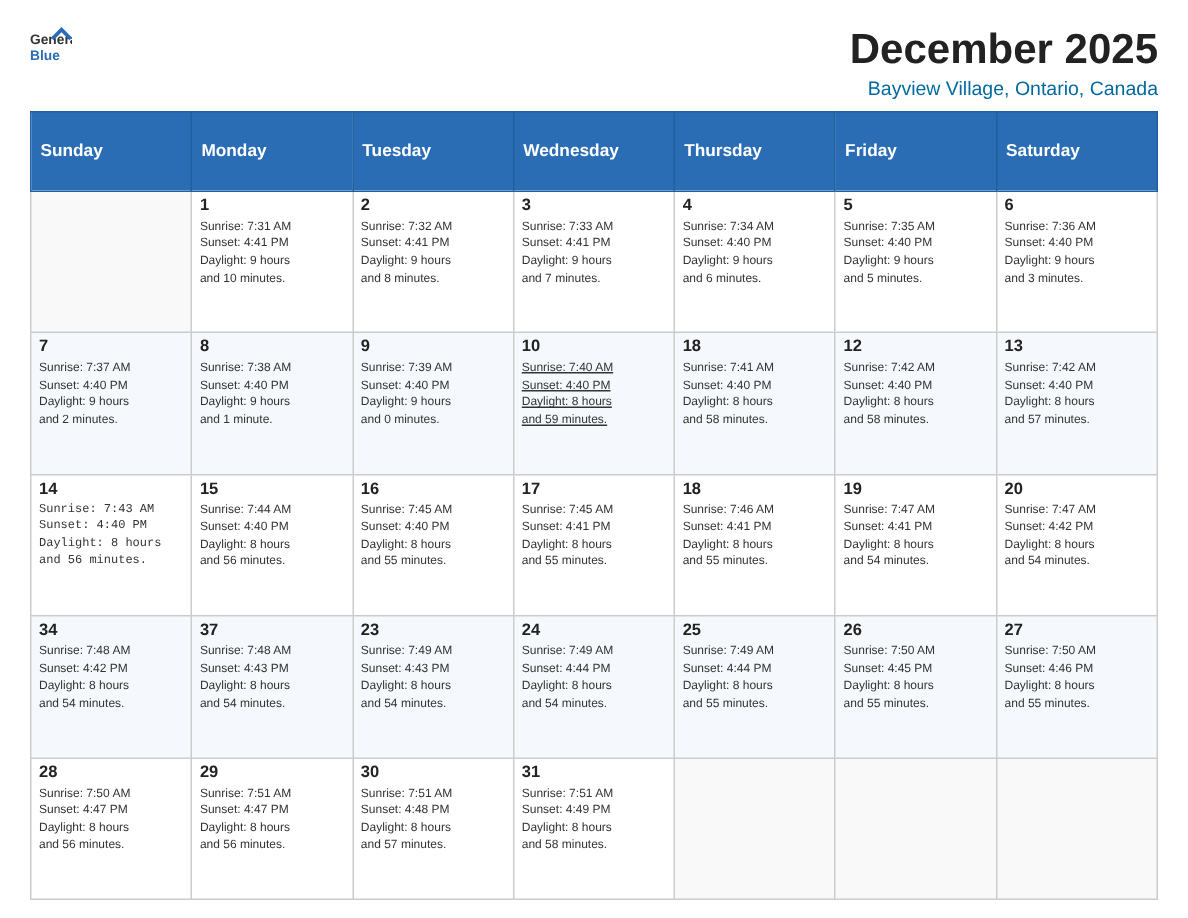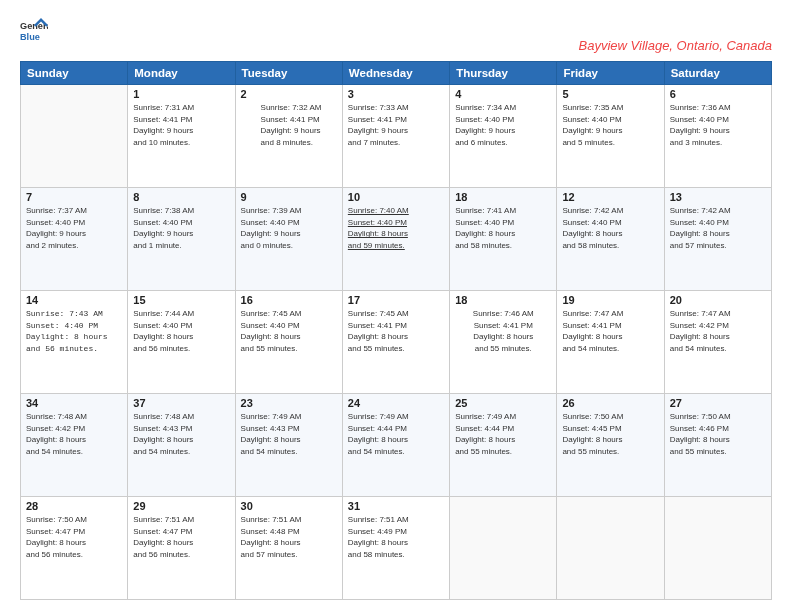--- a/index.html
+++ b/index.html
@@ -36,38 +36,37 @@
       text-align: right;
     }
     .month-title {
       font-size: 28px;
       font-weight: bold;
       color: #222;
       line-height: 1.1;
     }
     .location-title {
       font-size: 13px;
-      color: #ef4444;
-      margin-top: 20px;
-      font-style: italic;
+      color: #0369a1;
+      margin-top: 2px;
     }
     .calendar {
       flex: 1;
       border: 1px solid #ccc;
       border-collapse: collapse;
       width: 100%;
       table-layout: fixed;
     }
     .calendar th {
       background-color: #2a6db5;
       color: #fff;
       font-size: 11.5px;
       font-weight: bold;
       text-align: left;
-      padding: 5px 6px;
+      padding: 20px 6px;
       border: 1px solid #2060a0;
     }
     .calendar td {
       vertical-align: top;
       border: 1px solid #ccc;
       padding: 3px 5px;
       font-size: 8.5px;
       color: #333;
       height: 88px;
     }
@@ -99,20 +98,21 @@
 <div class="page">
   <div class="header">
     <div class="logo">
       <svg class="logo-icon" viewBox="0 0 32 32">
   <text x="0" y="13" font-size="10.5" font-weight="bold" fill="#333" font-family="Arial">General</text>
   <text x="0" y="25" font-size="10.5" font-weight="bold" fill="#2a6db5" font-family="Arial">Blue</text>
   <polygon points="24,0 32,8 30,10 24,4 18,10 16,8" fill="#2a6db5"></polygon>
 </svg>
     </div>
     <div class="title-block">
+      <div class="month-title">December 2025</div>
       <div class="location-title">Bayview Village, Ontario, Canada</div>
     </div>
   </div>
 
   <table class="calendar">
     <thead>
       <tr id="weekday-header">
       <th>Sunday</th>
           <th>Monday</th>
           <th>Tuesday</th>
@@ -127,21 +127,21 @@
           <td class="empty-cell"></td>
           <td>
             <span class="day-number">1</span>
             <div class="day-info" style="white-space: pre-line;">Sunrise: 7:31 AM
 Sunset: 4:41 PM
 Daylight: 9 hours
 and 10 minutes.</div>
           </td>
           <td>
             <span class="day-number">2</span>
-            <div class="day-info" style="white-space: pre-line; margin-left: 20px;">Sunrise: 7:32 AM
+            <div class="day-info" style="white-space: pre-line;">Sunrise: 7:32 AM
 Sunset: 4:41 PM
 Daylight: 9 hours
 and 8 minutes.</div>
           </td>
           <td>
             <span class="day-number">3</span>
             <div class="day-info" style="white-space: pre-line;">Sunrise: 7:33 AM
 Sunset: 4:41 PM
 Daylight: 9 hours
 and 7 minutes.</div>
@@ -243,21 +243,21 @@
           </td>
           <td>
             <span class="day-number">17</span>
             <div class="day-info" style="white-space: pre-line;">Sunrise: 7:45 AM
 Sunset: 4:41 PM
 Daylight: 8 hours
 and 55 minutes.</div>
           </td>
           <td>
             <span class="day-number">18</span>
-            <div class="day-info" style="white-space: pre-line; text-align: center;">Sunrise: 7:46 AM
+            <div class="day-info" style="white-space: pre-line;">Sunrise: 7:46 AM
 Sunset: 4:41 PM
 Daylight: 8 hours
 and 55 minutes.</div>
           </td>
           <td>
             <span class="day-number">19</span>
             <div class="day-info" style="white-space: pre-line;">Sunrise: 7:47 AM
 Sunset: 4:41 PM
 Daylight: 8 hours
 and 54 minutes.</div>

